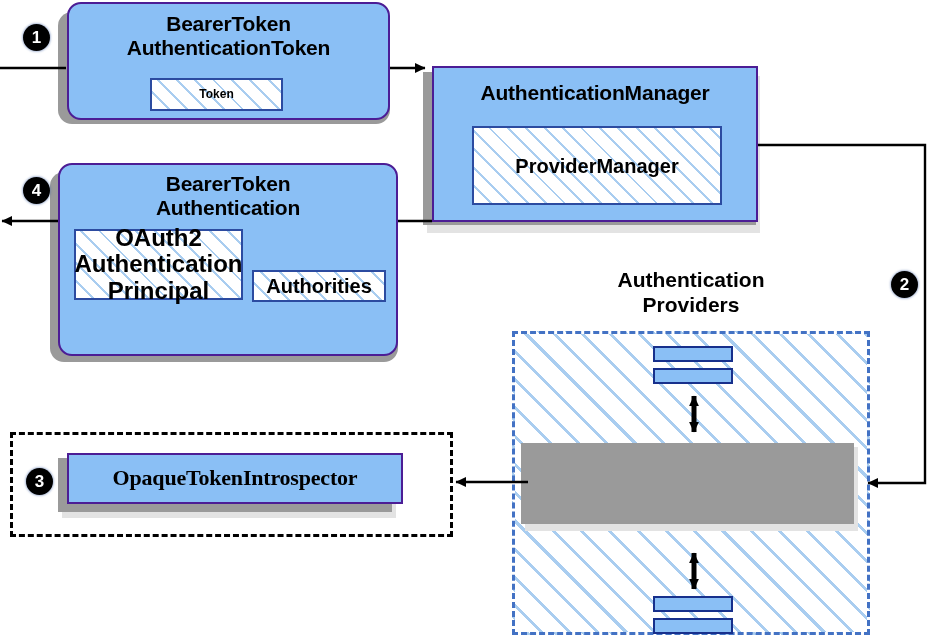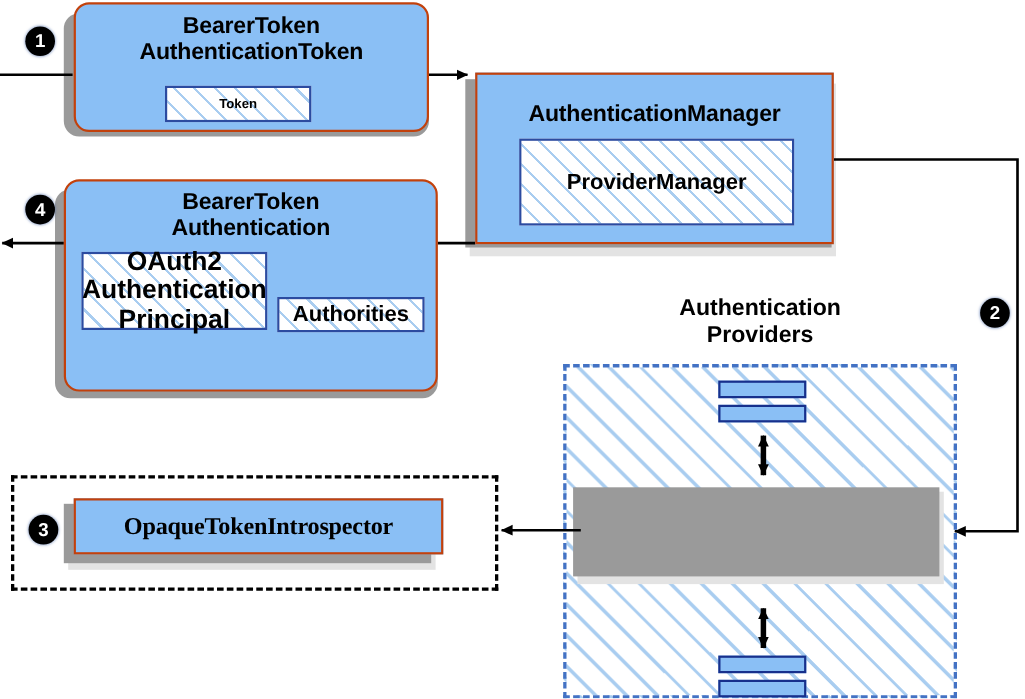--- a/index.html
+++ b/index.html
@@ -14,21 +14,21 @@
     position: relative;
     width: 932px;
     height: 635px;
     background: #ffffff;
     overflow: hidden;
   }
   .node {
     position: absolute;
     box-sizing: border-box;
     background: #8ABFF5;
-    border: 2px solid #c2410c;
+    border: 2px solid #4c1d95;
     color: #000000;
     font-weight: bold;
     text-align: center;
     line-height: 1.12;
     display: flex;
     flex-direction: column;
     align-items: flex-end;
   }
   .node.rounded { border-radius: 14px; }
   .shadow {
@@ -168,21 +168,21 @@
     <div class="node-title">
       <div>BearerToken</div>
       <div>AuthenticationToken</div>
     </div>
     <div class="inner" style="left:81px; top:74px; width:133px; height:33px; font-size:12px;">Token</div>
   </div>
 
   <div class="shadow soft" style="left:427px; top:76px; width:333px; height:157px;"></div>
   <div class="shadow" style="left:423px; top:72px; width:333px; height:153px;"></div>
   <div class="node" style="left:432px; top:66px; width:326px; height:156px; z-index:6;">
-    <div class="node-title" style="padding-top:24px;">AuthenticationManager</div>
+    <div class="node-title" style="padding-top:13px;">AuthenticationManager</div>
     <div class="inner" style="left:38px; top:58px; width:250px; height:79px; font-size:20px;">ProviderManager</div>
   </div>
 
   <div class="shadow rounded" style="left:50px; top:172px; width:348px; height:190px;"></div>
   <div class="node rounded" style="left:58px; top:163px; width:340px; height:193px; z-index:6;">
     <div class="node-title" style="padding-top:7px;">
       <div>BearerToken</div>
       <div>Authentication</div>
     </div>
     <div class="inner" style="left:14px; top:64px; width:169px; height:71px; font-size:24px; flex-direction:column;">

